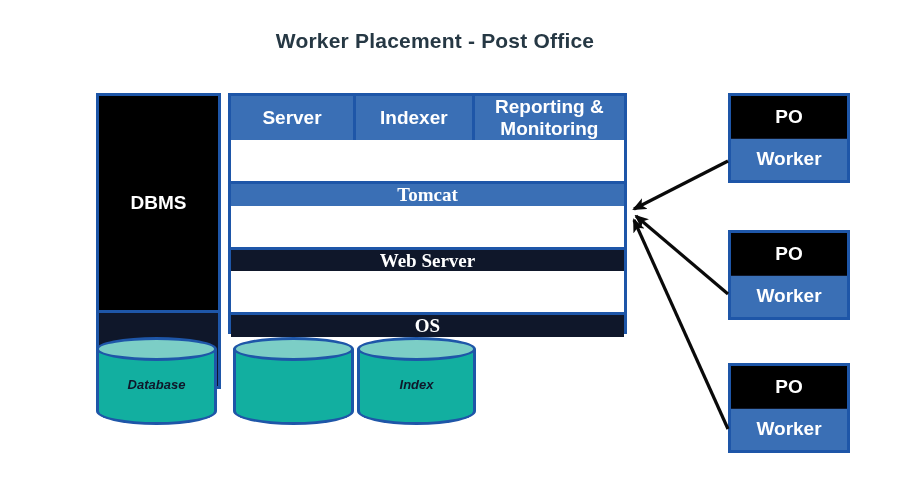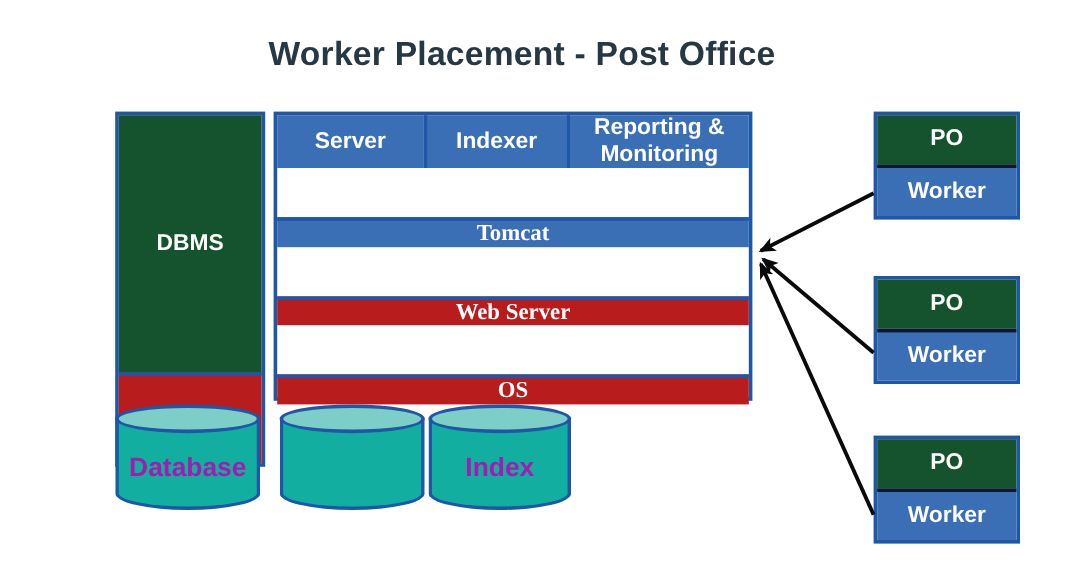--- a/index.html
+++ b/index.html
@@ -2,38 +2,38 @@
 <html><head>
 <meta charset="utf-8">
 <style>
   html, body { margin:0; padding:0; background:#ffffff; }
   #canvas {
     position:relative; width:902px; height:483px; background:#ffffff;
     font-family:"Liberation Sans", sans-serif; overflow:hidden;
   }
   .title {
     position:absolute; left:0; top:29px; width:870px; text-align:center;
-    font-size:28px; font-weight:bold; color:#263844; letter-spacing:0.2px;
+    font-size:21px; font-weight:bold; color:#263844; letter-spacing:0.2px;
   }
   .stack {
     position:absolute; border:3px solid #1E56A8; box-sizing:border-box;
     display:flex; flex-direction:column;
   }
   .row { display:flex; align-items:center; justify-content:center; box-sizing:border-box; }
   .row + .row { border-top:3px solid #1E56A8;font-family:Liberation Serif, serif; }
   .cellrow { display:flex; align-items:stretch; }
   .cell {
     display:flex; align-items:center; justify-content:center; text-align:center;
     box-sizing:border-box; padding:0 6px;
   }
   .cell + .cell { border-left:3px solid #1E56A8; }
   .label { color:#ffffff; font-weight:bold; font-size:19px; line-height:1.15; }
-  .fill-magenta { background:#14532d; }
+  .fill-magenta { background:#000000; }
   .fill-blue    { background:#3A6FB5; }
-  .fill-teal    { background:#b91c1c; }
+  .fill-teal    { background:#0f172a; }
 
   
   #dbms-stack { left:96px; top:93px; width:125px; height:296px; }
   #dbms-stack .dbms { flex:180 0 0; }
   #dbms-stack .os   { flex:61 0 0; }
 
   
   #app-stack { left:228px; top:93px; width:399px; height:241px;gap:41px; }
   #app-stack .toprow { flex:59 0 0; }
   #app-stack .tomcat { flex:61 0 0; }
@@ -42,39 +42,39 @@
   .cell-server  { flex:125 0 0; }
   .cell-indexer { flex:118 0 0; }
   .cell-repmon  { flex:156 0 0; }
 
   
   .po-box {
     position:absolute; left:728px; width:122px; height:90px;
     border:3px solid #1E56A8; box-sizing:border-box; display:flex; flex-direction:column;
   }
   .po-box .po     { flex:1; display:flex; align-items:center; justify-content:center; }
-  .po-box .worker { flex:1; display:flex; align-items:center; justify-content:center; border-top:3px solid #0f172a; box-sizing:border-box; }
+  .po-box .worker { flex:1; display:flex; align-items:center; justify-content:center; border-top:1px solid #0f172a; box-sizing:border-box; }
   #po-box-1 { top:93px; }
   #po-box-2 { top:230px; }
   #po-box-3 { top:363px; }
 
   
   .cylinder { position:absolute; top:337px; height:88px; }
   .cyl-top {
     position:absolute; left:0; right:0; top:0; height:24px; border-radius:50%;
     background:#7CCEC6; border:3px solid #1E56A8; box-sizing:border-box; z-index:2;
   }
   .cyl-body {
     position:absolute; left:0; right:0; top:12px; bottom:0;
     background:#12AFA0; border:3px solid #1E56A8; border-top:none;
     border-radius:0 0 50% 50% / 0 0 14px 14px; box-sizing:border-box; z-index:1;
   }
   .cyl-label {
     position:absolute; left:0; right:0; top:40px; text-align:center; z-index:3;
-    color:#a21caf; font-weight:bold; font-size:22px;
+    color:#0f172a; font-weight:bold; font-size:13px;font-style:italic;
   }
   #cyl-database { left:96px;  width:121px; }
   #cyl-archive  { left:233px; width:121px; }
   #cyl-index    { left:357px; width:119px; }
 
   #arrow-layer { position:absolute; left:0; top:0; pointer-events:none; }
 </style>
 </head>
 <body>
 

